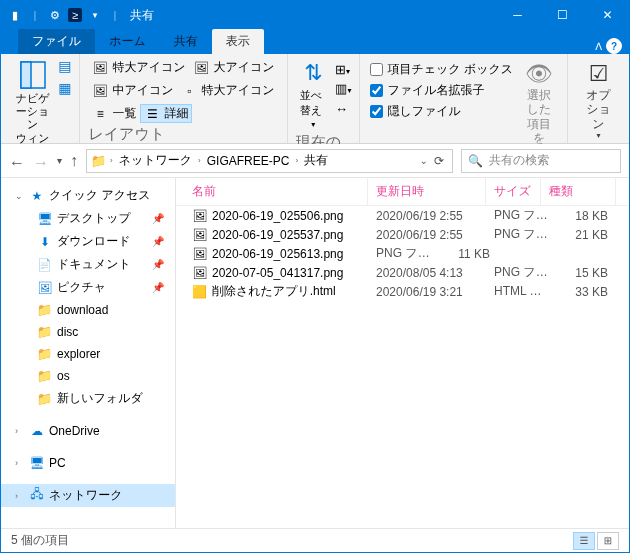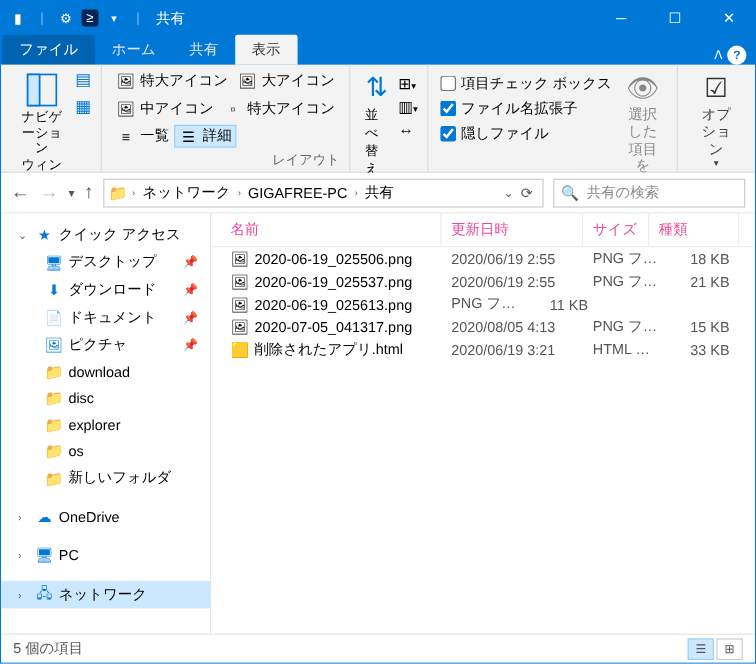--- a/index.html
+++ b/index.html
@@ -3,31 +3,31 @@
 <meta charset="utf-8">
 <style>
 * { margin: 0; padding: 0; box-sizing: border-box; font-family: "Yu Gothic UI", "Meiryo", sans-serif; font-size: 12px; }
 body { background: #0078d7; width: 630px; height: 553px; overflow: hidden; }
 .window { width: 100%; height: 100%; display: flex; flex-direction: column; }
 .titlebar { height: 30px; background: #0078d7; display: flex; align-items: center; color: white; }
 .titlebar-icons { display: flex; align-items: center; gap: 6px; padding-left: 8px; }
 .titlebar-title { flex: 1; padding-left: 8px; font-size: 12px; }
 .window-controls { display: flex; }
 .window-controls div { width: 45px; height: 30px; display: flex; align-items: center; justify-content: center; color: white; }
-.tabs { height: 24px; background: #0078d7; display: flex; align-items: flex-end; padding-left: 2px; justify-content: flex-end; }
-.tab { padding: 4px 14px; color: #e5e5e5; font-size: 12px; cursor: pointer; }
+.tabs { height: 24px; background: #0078d7; display: flex; align-items: flex-end; padding-left: 18px; justify-content: flex-end; }
+.tab { padding: 4px 14px; color: #0f172a; font-size: 12px; cursor: pointer; }
 .tab.file { background: #0063b1; color: white; border-top-left-radius: 2px; border-top-right-radius: 2px;}
 .tab.active { background: #f3f3f3; color: #333; border-top-left-radius: 2px; border-top-right-radius: 2px;}
 .tabs-right { margin-left: auto; display: flex; align-items: center; gap: 4px; padding-right: 8px; }
 .help-icon { width: 16px; height: 16px; border: 1px solid white; border-radius: 50%; color: #0078d7; background: white; font-size: 10px; display: flex; align-items: center; justify-content: center; font-weight: bold;}
 .chevron-icon { color: white; font-size: 10px;}
 .ribbon { background: #f3f3f3; border-bottom: 1px solid #d5d5d5; height: 90px; display: flex; }
 .ribbon-group { border-right: 1px solid #ddd; display: flex; flex-direction: column; padding: 4px 8px 0 8px; }
 .ribbon-group-content { flex: 1; display: flex; align-items: flex-start; gap: 4px; }
-.ribbon-group-label { text-align: right; font-size: 11px; color: #666; padding: 2px 0; }
+.ribbon-group-label { text-align: left; font-size: 15px; color: #666; padding: 2px 0; }
 .nav-win { display: flex; flex-direction: column; align-items: center; gap: 2px; padding: 2px 4px; }
 .nav-win-icon { width: 28px; height: 30px; display: flex; align-items: center; justify-content: center; font-size: 24px; color: #0078d7;}
 .nav-win-label { font-size: 11px; text-align: center; line-height: 1.2; }
 .icon-row { display: flex; align-items: center; gap: 4px; padding: 1px 4px; font-size: 11px; cursor: pointer; white-space: nowrap;}
 .icon-row.sel { background: #cce8ff; border: 1px solid #99d1ff; padding: 0px 3px;}
 .small-icon { width: 16px; height: 16px; display: inline-flex; align-items: center; justify-content: center; font-size: 12px; }
 .sort-btn { display: flex; flex-direction: column; align-items: center; gap: 2px; padding: 2px 4px; }
 .checkbox-row { display: flex; align-items: center; gap: 4px; font-size: 11px; padding: 1px 2px; white-space: nowrap;}
 .checkbox-row input { width: 13px; height: 13px; accent-color: #0078d7;}
 .big-ribbon-btn { display: flex; flex-direction: column; align-items: center; padding: 2px 6px; font-size: 11px; text-align: center; line-height: 1.2; color: #888;}

